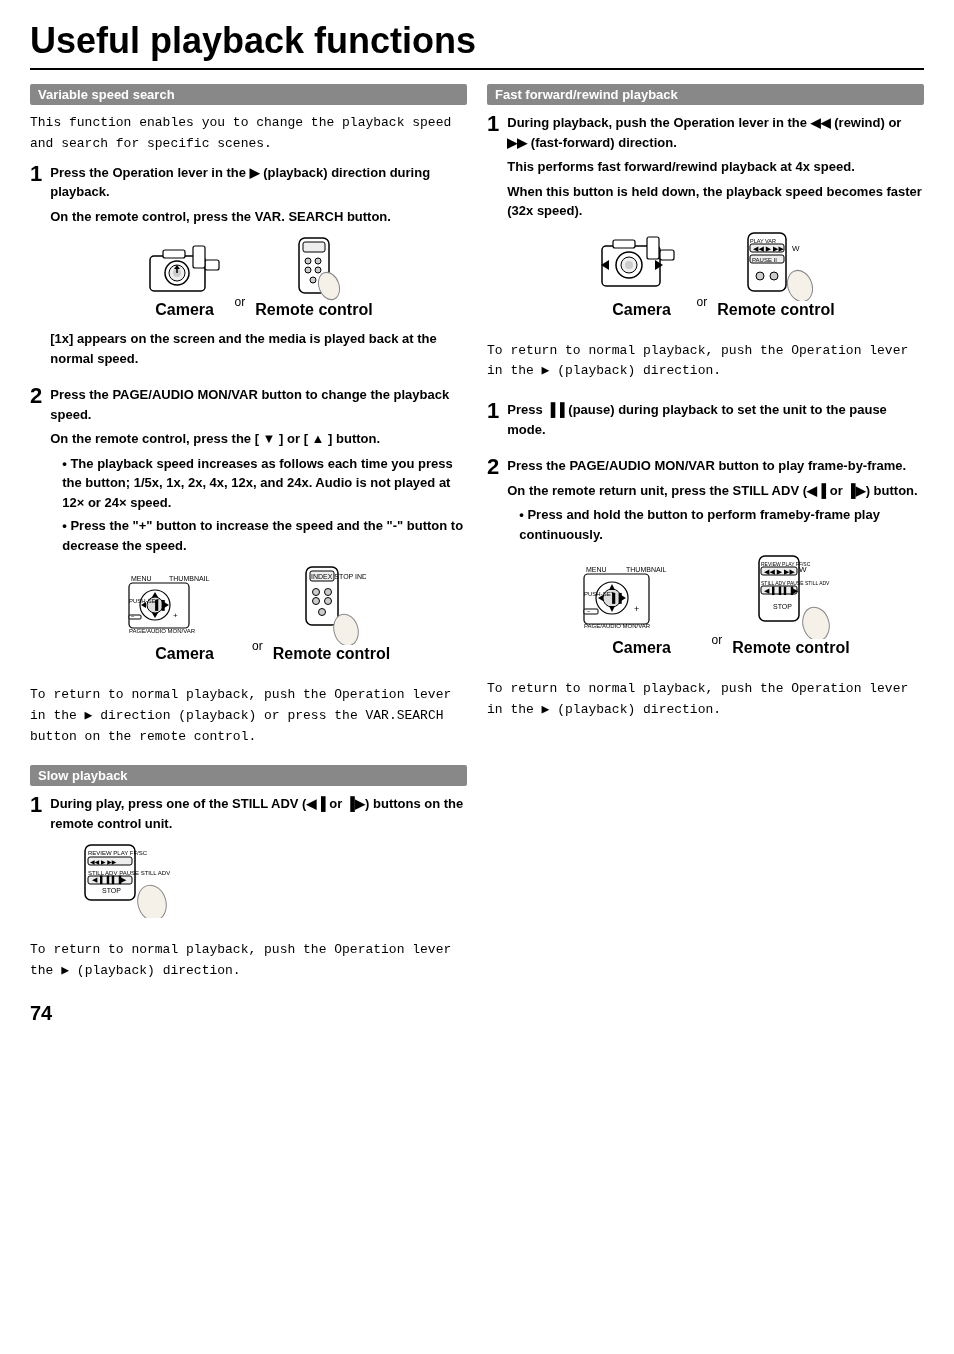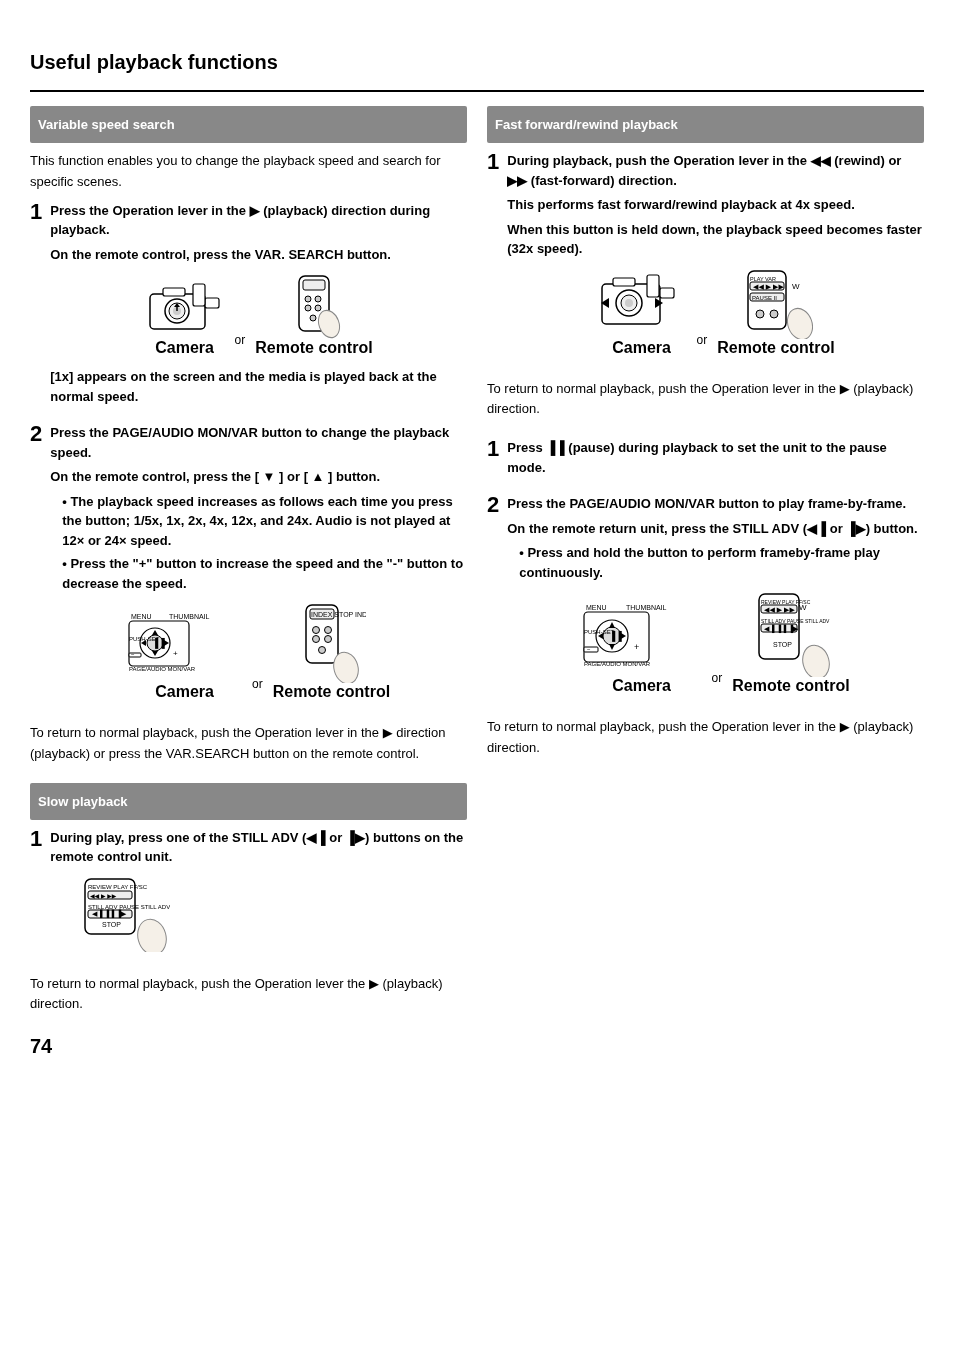--- a/index.html
+++ b/index.html
@@ -6,43 +6,42 @@
     body {
       font-family: Arial, Helvetica, sans-serif;
       font-size: 13px;
       background: #fff;
       color: #000;
       width: 954px;
       min-height: 1354px;
       padding: 20px 30px 30px 30px;
     }
     h1 {
-      font-size: 20px;
+      font-size: 36px;
       font-weight: bold;
       border-bottom: 2px solid #000;
-      padding-bottom: 16px;
+      padding-bottom: 6px;
       margin-bottom: 14px;
-      margin-top: 31px;
     }
     .two-col {
       display: flex;
       gap: 20px;
     }
     .col-left {
       flex: 1;
     }
     .col-right {
       flex: 1;
     }
     .section-header {
       background: #888;
       color: #fff;
       font-weight: bold;
       font-size: 13px;
-      padding: 11px 8px;
+      padding: 3px 8px;
       margin-bottom: 8px;
       border-radius: 2px;
     }
     .step-num {
       font-size: 22px;
       font-weight: bold;
       float: left;
       margin-right: 8px;
       line-height: 1;
     }
@@ -92,20 +91,21 @@
       align-items: center;
     }
     .or-text {
       font-size: 12px;
       margin-bottom: 10px;
       text-align: center;
     }
     .para {
       margin-bottom: 8px;
       line-height: 1.6;
+      font-family: Liberation Mono, monospace;
     }
     .section-block {
       margin-bottom: 18px;
     }
     .page-num {
       font-weight: bold;
       font-size: 20px;
       margin-top: 20px;
     }
   </style>

